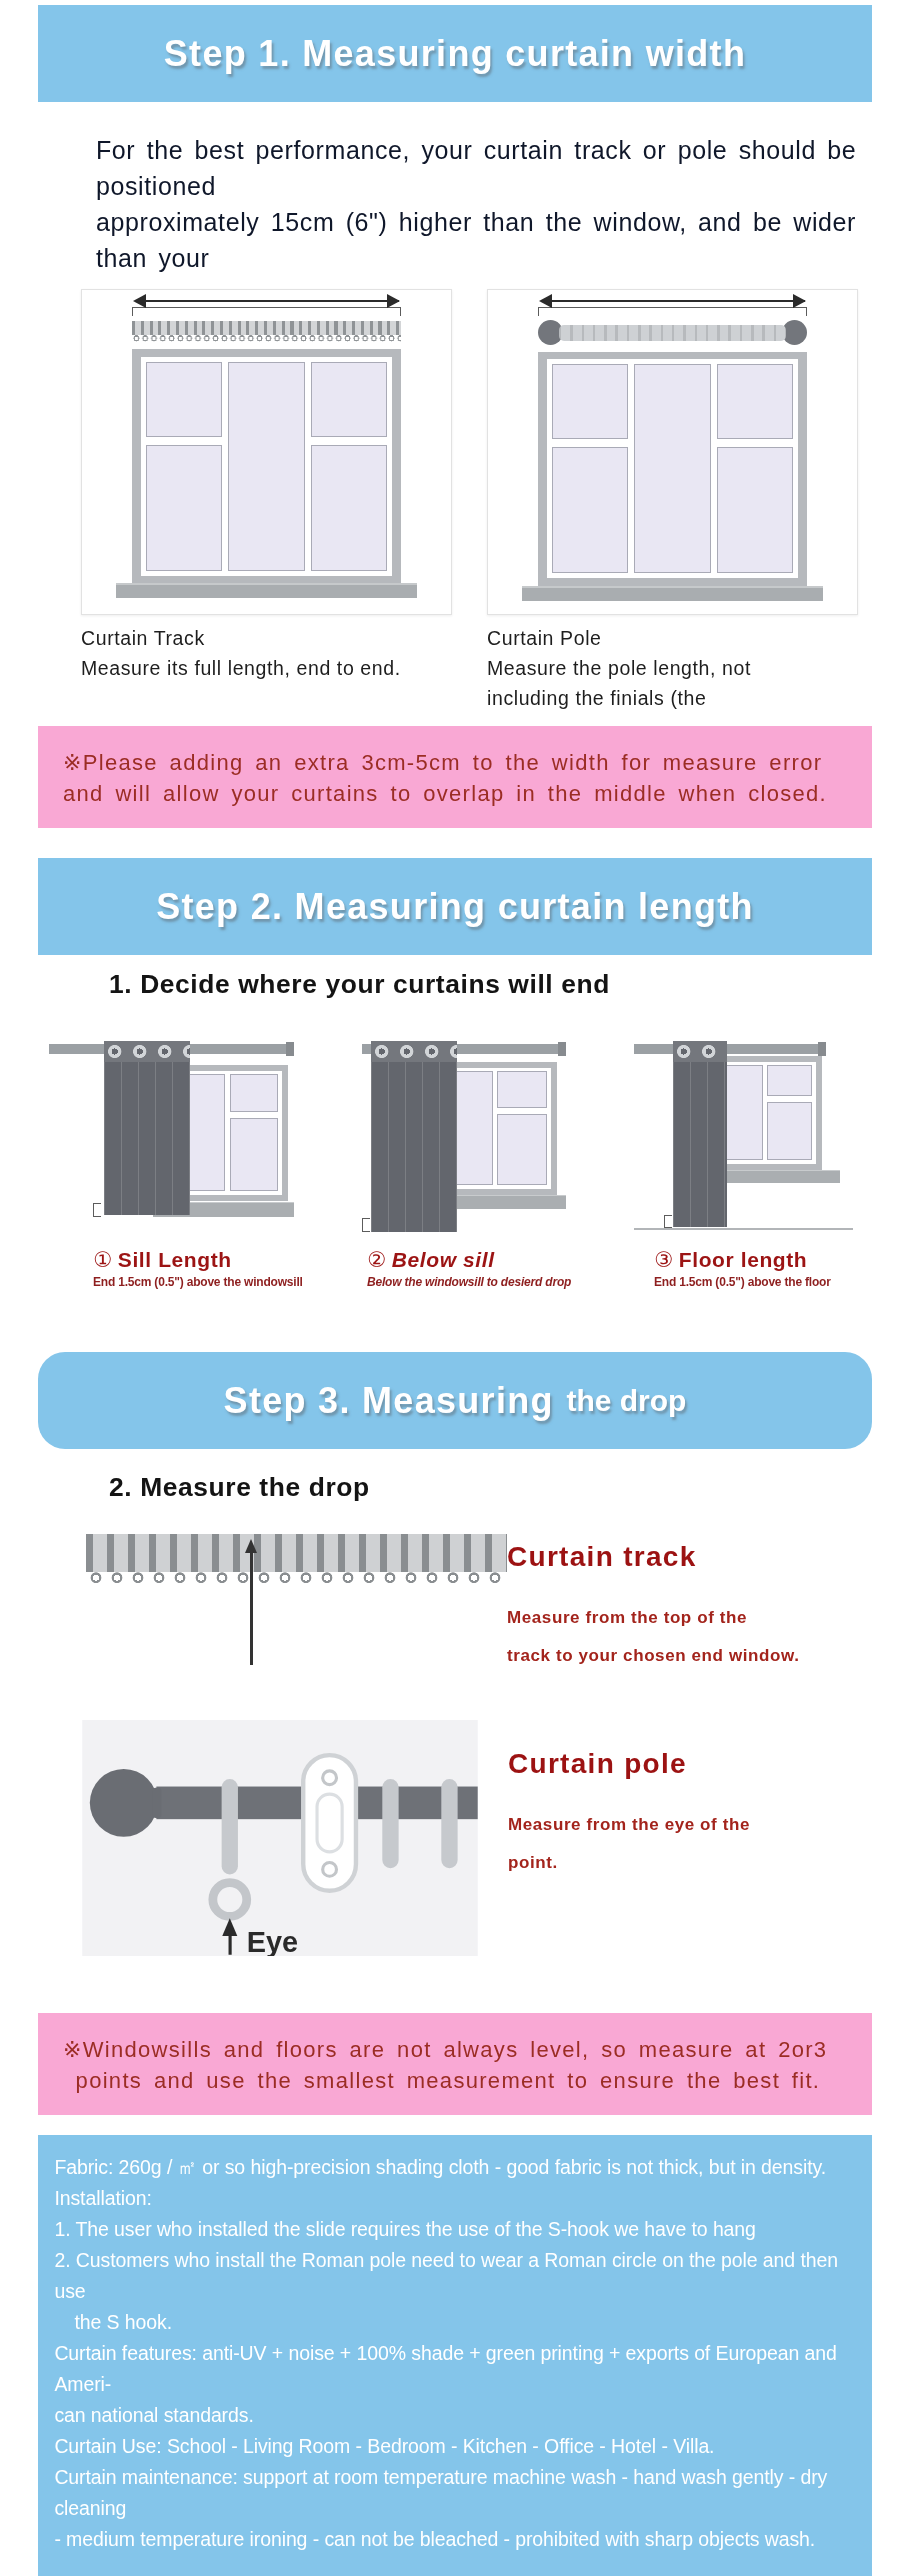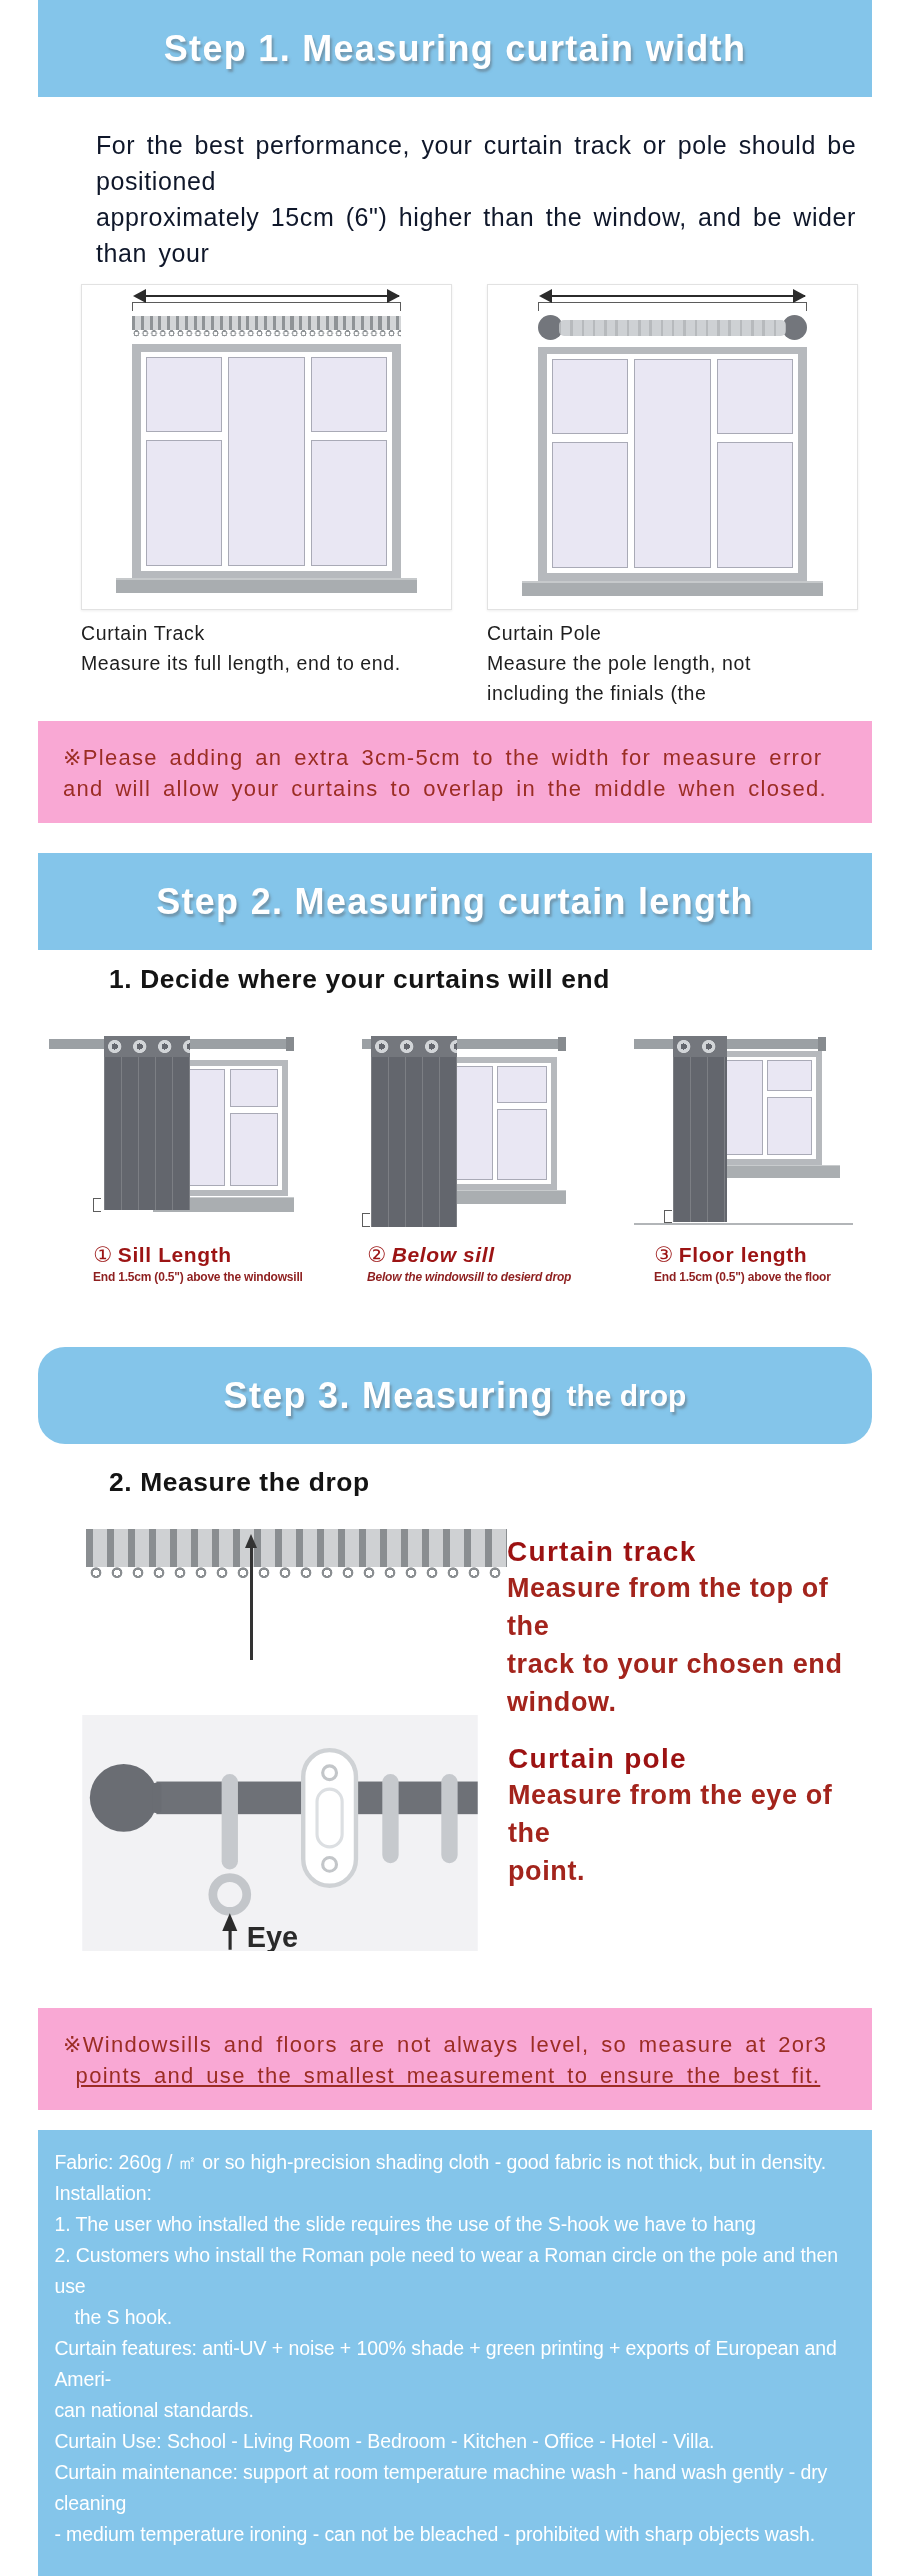--- a/index.html
+++ b/index.html
@@ -19,21 +19,21 @@
     background: #84c5ea;
     display: flex;
     align-items: center;
     justify-content: center;
     color: #ffffff;
     font-weight: bold;
     font-size: 36px;
     letter-spacing: 1.3px;
     text-shadow: 1.9px 2.5px 2.5px rgba(95,110,120,0.55);
   }
-  #banner1 { }
+  #banner1 { margin-top: 5px; }
   #banner2 { margin-top: 30px; }
   #banner3 { margin-top: 63px; border-radius: 27px; }
   .banner .sub { font-size: 30px; margin-left: 12.6px; letter-spacing: 0; }
 
   
   .intro {
     margin: 30px 44px 0 96px;
     font-size: 25px;
     color: #0f172a;
     letter-spacing: 0.6px;
@@ -96,21 +96,21 @@
     margin: 12.6px 38px 0 38px;
     background: #f9a8d4;
     padding: 21.4px 12.6px 19px 25px;
     font-size: 22px;
     line-height: 31px;
     letter-spacing: 1.3px;
     word-spacing: 4.4px;
     color: #9b2d24;
   }
   #note2 { margin-top: 57px; }
-  #note2 .l2 { padding-left: 12.6px; text-decoration: underline; }
+  #note2 .l2 { padding-left: 12.6px; }
 
   
   .h-black { margin: 14px 44px 0 109px; font-size: 26.4px; font-weight: bold; letter-spacing: 0.6px; color: #141414; }
   #heading2 { margin-top: 22.6px; }
 
   
   .row2 { margin: 17.6px 63px 0 49px; display: flex; justify-content: space-between; }
   .item2-a { width: 245px; } .item2-b { width: 204px; } .item2-c { width: 213px; }
   .fig2 { position: relative; height: 220px; }
   .rod { position: absolute; height: 9.4px; background: #9ba0a4; top: 26.4px; }
@@ -176,21 +176,21 @@
     background-image: radial-gradient(circle at 10px 5.7px, rgba(0,0,0,0) 0 3.1px, #8a8e91 3.1px 5px, rgba(0,0,0,0) 5.7px);
     background-size: 21px 14px; background-repeat: repeat-x;
   }
   .track-arrow { position: absolute; left: 164px; top: 10px; width: 2.5px; height: 121px; background: #333; }
   .track-arrow::before {
     content: ""; position: absolute; top: -5px; left: -5px;
     border-left: 6.3px solid transparent; border-right: 6.3px solid transparent;
     border-bottom: 14px solid #333;
   }
   .red-h { font-size: 28px; font-weight: bold; color: #9c1212; letter-spacing: 1.3px; }
-  .red-p { margin-top: 1px; font-size: 27px; font-weight: bold; color: #a3241c; line-height: 38px; letter-spacing: 0.6px; }
+  .red-p { margin-top: 26px; font-size: 17px; font-weight: bold; color: #a3241c; line-height: 38px; letter-spacing: 0.6px; }
   .track-text { padding-top: 7.5px; }
   .pole-section { margin: 40px 38px 0 82px; display: flex; }
   .pole-fig { width: 396px; height: 236px; flex: 0 0 auto; }
   .pole-text { margin-left: 30px; padding-top: 28px; }
 
   
   .fabric {
     margin: 20px 38px 0 38px;
     background: #84c5ea;
     height: 494px;

